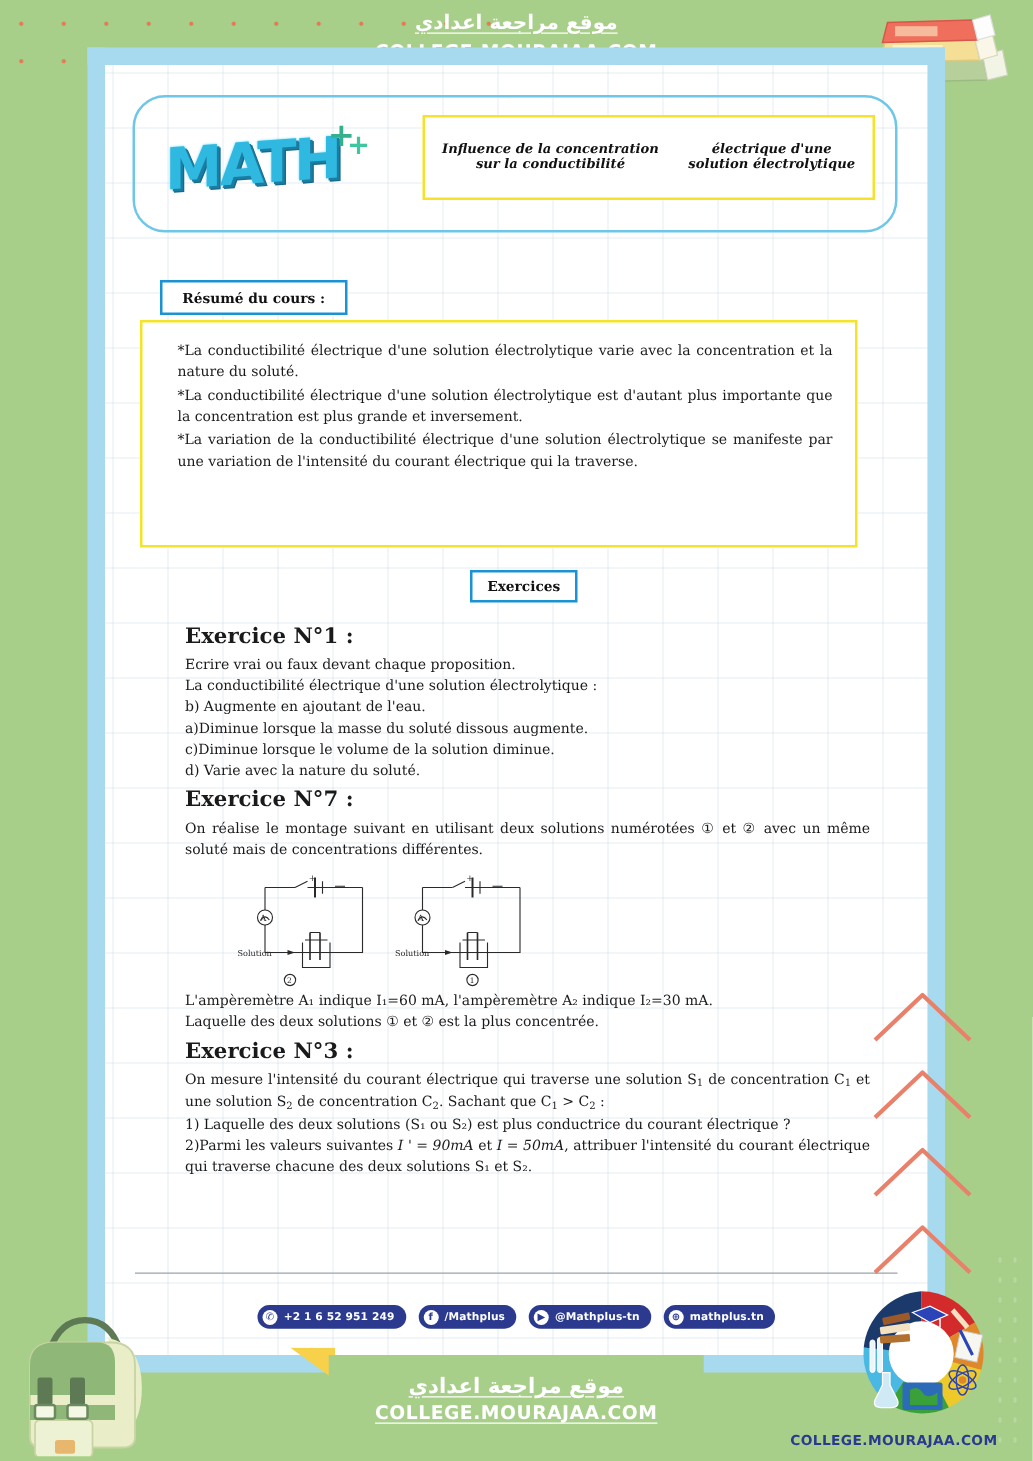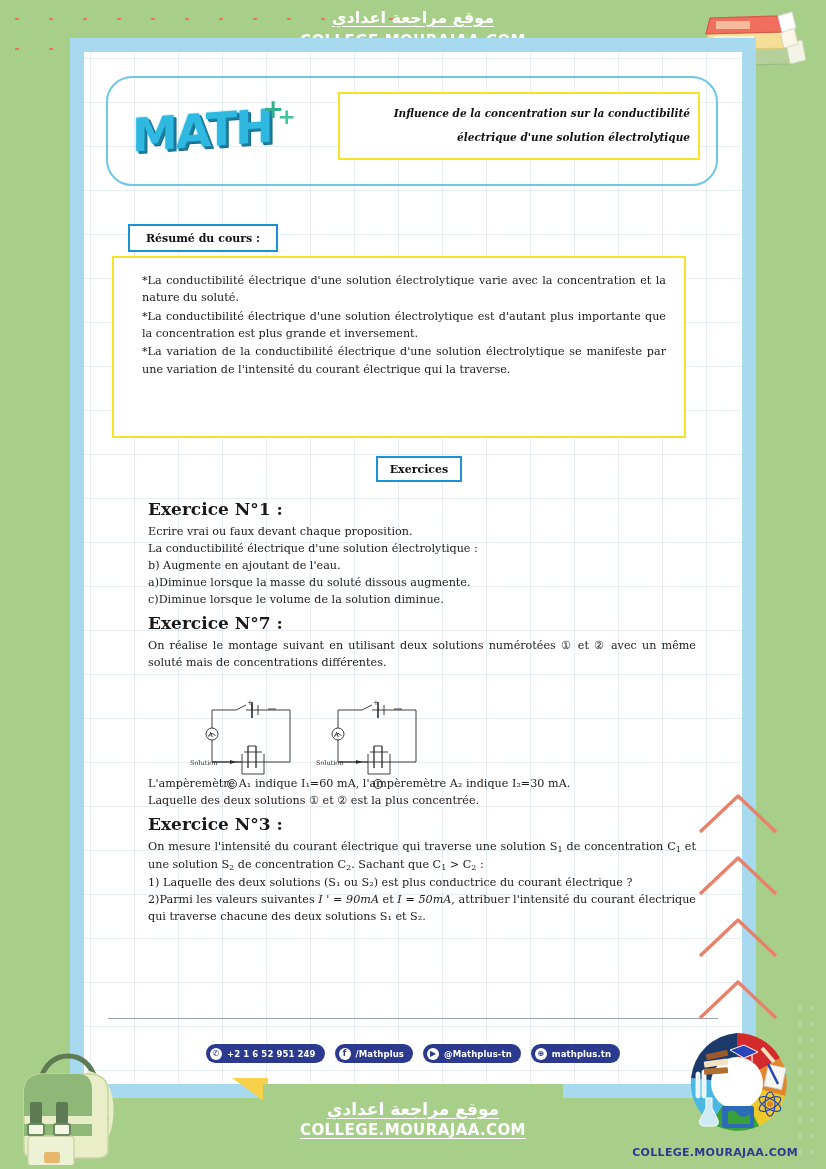--- a/index.html
+++ b/index.html
@@ -53,21 +53,21 @@
     transform: skewY(-4deg); display:inline-block; padding-left:10px; margin-top:16px;
   }
   .logo-plus { position:absolute; right:18px; top:6px; color:#34b18c; font-size:26px; font-weight:bold;
                font-family:"DejaVu Sans", sans-serif; }
   .logo-plus2 { position:absolute; right:6px; top:16px; color:#3fc5a0; font-size:22px; font-weight:bold;
                font-family:"DejaVu Sans", sans-serif; }
 
   .title-box {
     position:absolute; left:230px; top:14px; width:362px; height:68px;
     border:2px solid #f5e32a; background:#fff;
-    display:flex; flex-direction:column; justify-content:center; align-items:flex-end;
+    display:flex; flex-direction:row; justify-content:center; align-items:center;
     gap:12px; padding: 4px 8px;
   }
   .title-line {
     font-family:"DejaVu Serif", serif; font-style:italic; font-weight:bold;
     font-size:10.5px; color:#111; text-align:center; line-height:1.1;
   }
 
   
   .resume-label {
     position:absolute; left:128px; top:224px; width:150px; height:28px;
@@ -225,20 +225,21 @@
 <div class="exercices-box">Exercices</div>
 
 <div class="body-text">
 
   <div class="ex-title">Exercice N°1 :</div>
   <span class="ln">Ecrire vrai ou faux devant chaque proposition.</span>
   <span class="ln">La conductibilité électrique d'une solution électrolytique :</span>
   <span class="ln">b) Augmente  en ajoutant de l'eau.</span>
   <span class="ln">a)Diminue lorsque la masse du soluté dissous augmente.</span>
   <span class="ln">c)Diminue lorsque le volume de la solution diminue.</span>
+  <span class="ln">d) Varie avec la nature du soluté.</span>
 
   <div class="ex-title">Exercice N°7 :</div>
   <span class="ln just">On réalise le montage suivant en utilisant deux solutions numérotées ① et ② avec un même soluté mais de concentrations différentes.</span>
 
   <div style="height:104px"></div>
 
   <span class="ln">L'ampèremètre A₁ indique I₁=60 mA, l'ampèremètre A₂ indique I₂=30 mA.</span>
   <span class="ln">Laquelle des deux solutions  ① et ② est la plus concentrée.</span>
 
   <div class="ex-title">Exercice N°3 :</div>

